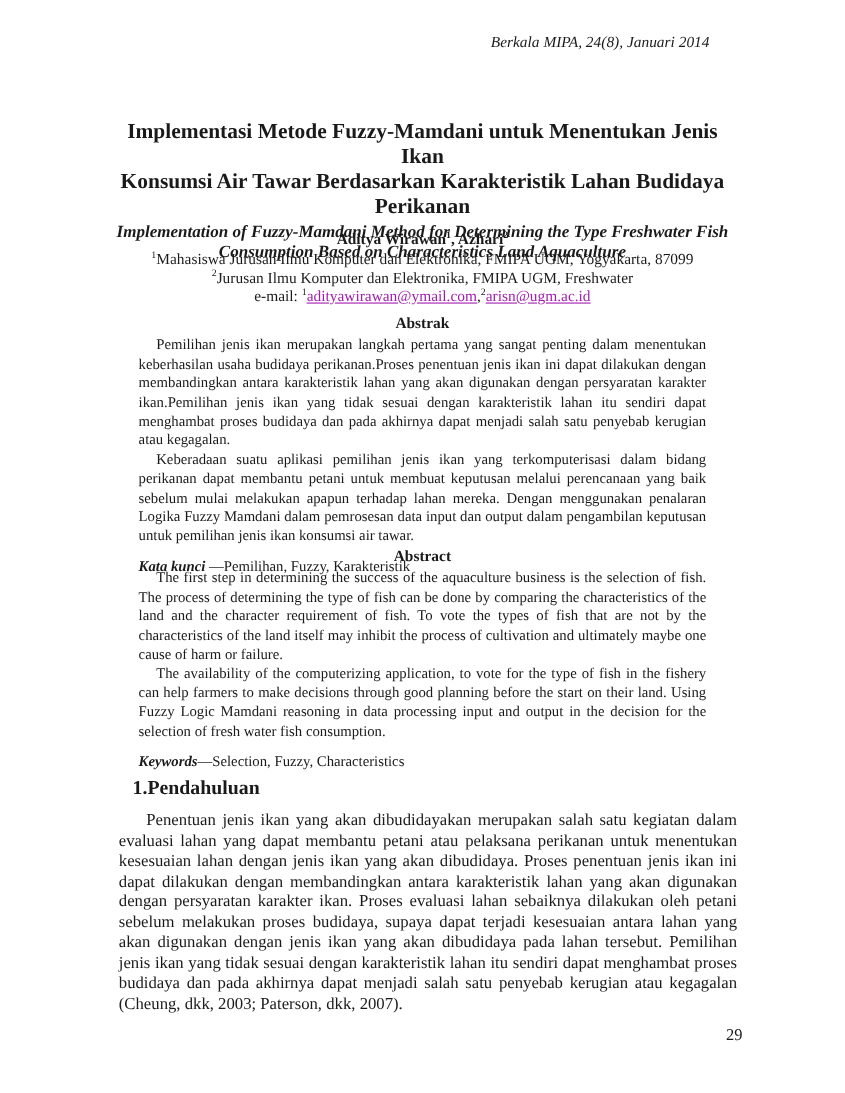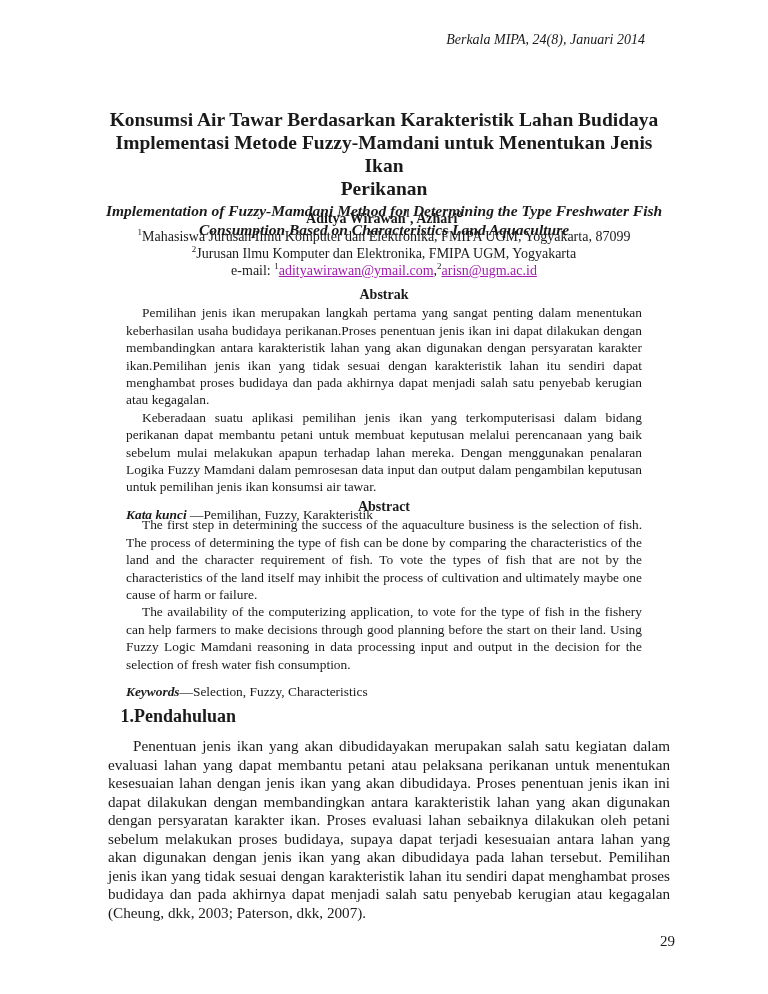--- a/index.html
+++ b/index.html
@@ -29,39 +29,39 @@
   .body-text p { margin: 0; text-indent: 25px; }
   .page-number { position: absolute; top: 933px; left: 660px; font-size: 15px; }
 </style>
 </head>
 <body>
 
 <div class="running-header">Berkala MIPA, 24(8), Januari 2014</div>
 
 <div class="title-block">
   <div class="title-id">
+    <div>Implementasi Metode Fuzzy-Mamdani untuk Menentukan Jenis Ikan</div>
     <div>Konsumsi Air Tawar Berdasarkan Karakteristik Lahan Budidaya</div>
-    <div>Implementasi Metode Fuzzy-Mamdani untuk Menentukan Jenis Ikan</div>
     <div>Perikanan</div>
   </div>
   <div class="title-en">
     <div>Implementation of Fuzzy-Mamdani Method for Determining the Type Freshwater Fish</div>
     <div>Consumption Based on Characteristics Land Aquaculture</div>
   </div>
 </div>
 
 <div class="authors-block">
   <div class="authors-names">
     <span>Aditya Wirawan</span><sup>1</sup><span>, </span><span>Azhari</span><sup>2</sup>
   </div>
   <div>
     <sup>1</sup><span>Mahasiswa Jurusan Ilmu Komputer dan Elektronika, FMIPA UGM, Yogyakarta, 87099</span>
   </div>
   <div>
-    <sup>2</sup><span>Jurusan Ilmu Komputer dan Elektronika, FMIPA UGM, Yogyakarta</span>
+    <sup>2</sup><span>Jurusan Ilmu Komputer dan Elektronika, FMIPA UGM, Freshwater</span>
   </div>
   <div>
     <span>e-mail: </span><sup>1</sup><a class="email">adityawirawan@ymail.com</a><span>,</span><sup>2</sup><a class="email">arisn@ugm.ac.id</a>
   </div>
 </div>
 
 <div class="abs" style="top:286px;">
   <div class="abs-heading">Abstrak</div>
   <p>Pemilihan jenis ikan merupakan langkah pertama yang sangat penting dalam menentukan keberhasilan usaha budidaya perikanan.Proses penentuan jenis ikan ini dapat dilakukan dengan membandingkan antara karakteristik lahan yang akan digunakan dengan persyaratan karakter ikan.Pemilihan jenis ikan yang tidak sesuai dengan karakteristik lahan itu sendiri dapat menghambat proses budidaya dan pada akhirnya dapat menjadi salah satu penyebab kerugian atau kegagalan.</p>
   <p>Keberadaan suatu aplikasi pemilihan jenis ikan yang terkomputerisasi dalam bidang perikanan dapat membantu petani untuk membuat keputusan melalui perencanaan yang baik sebelum mulai melakukan apapun terhadap lahan mereka. Dengan menggunakan penalaran Logika Fuzzy Mamdani dalam pemrosesan data input dan output dalam pengambilan keputusan untuk pemilihan jenis ikan konsumsi air tawar.</p>

